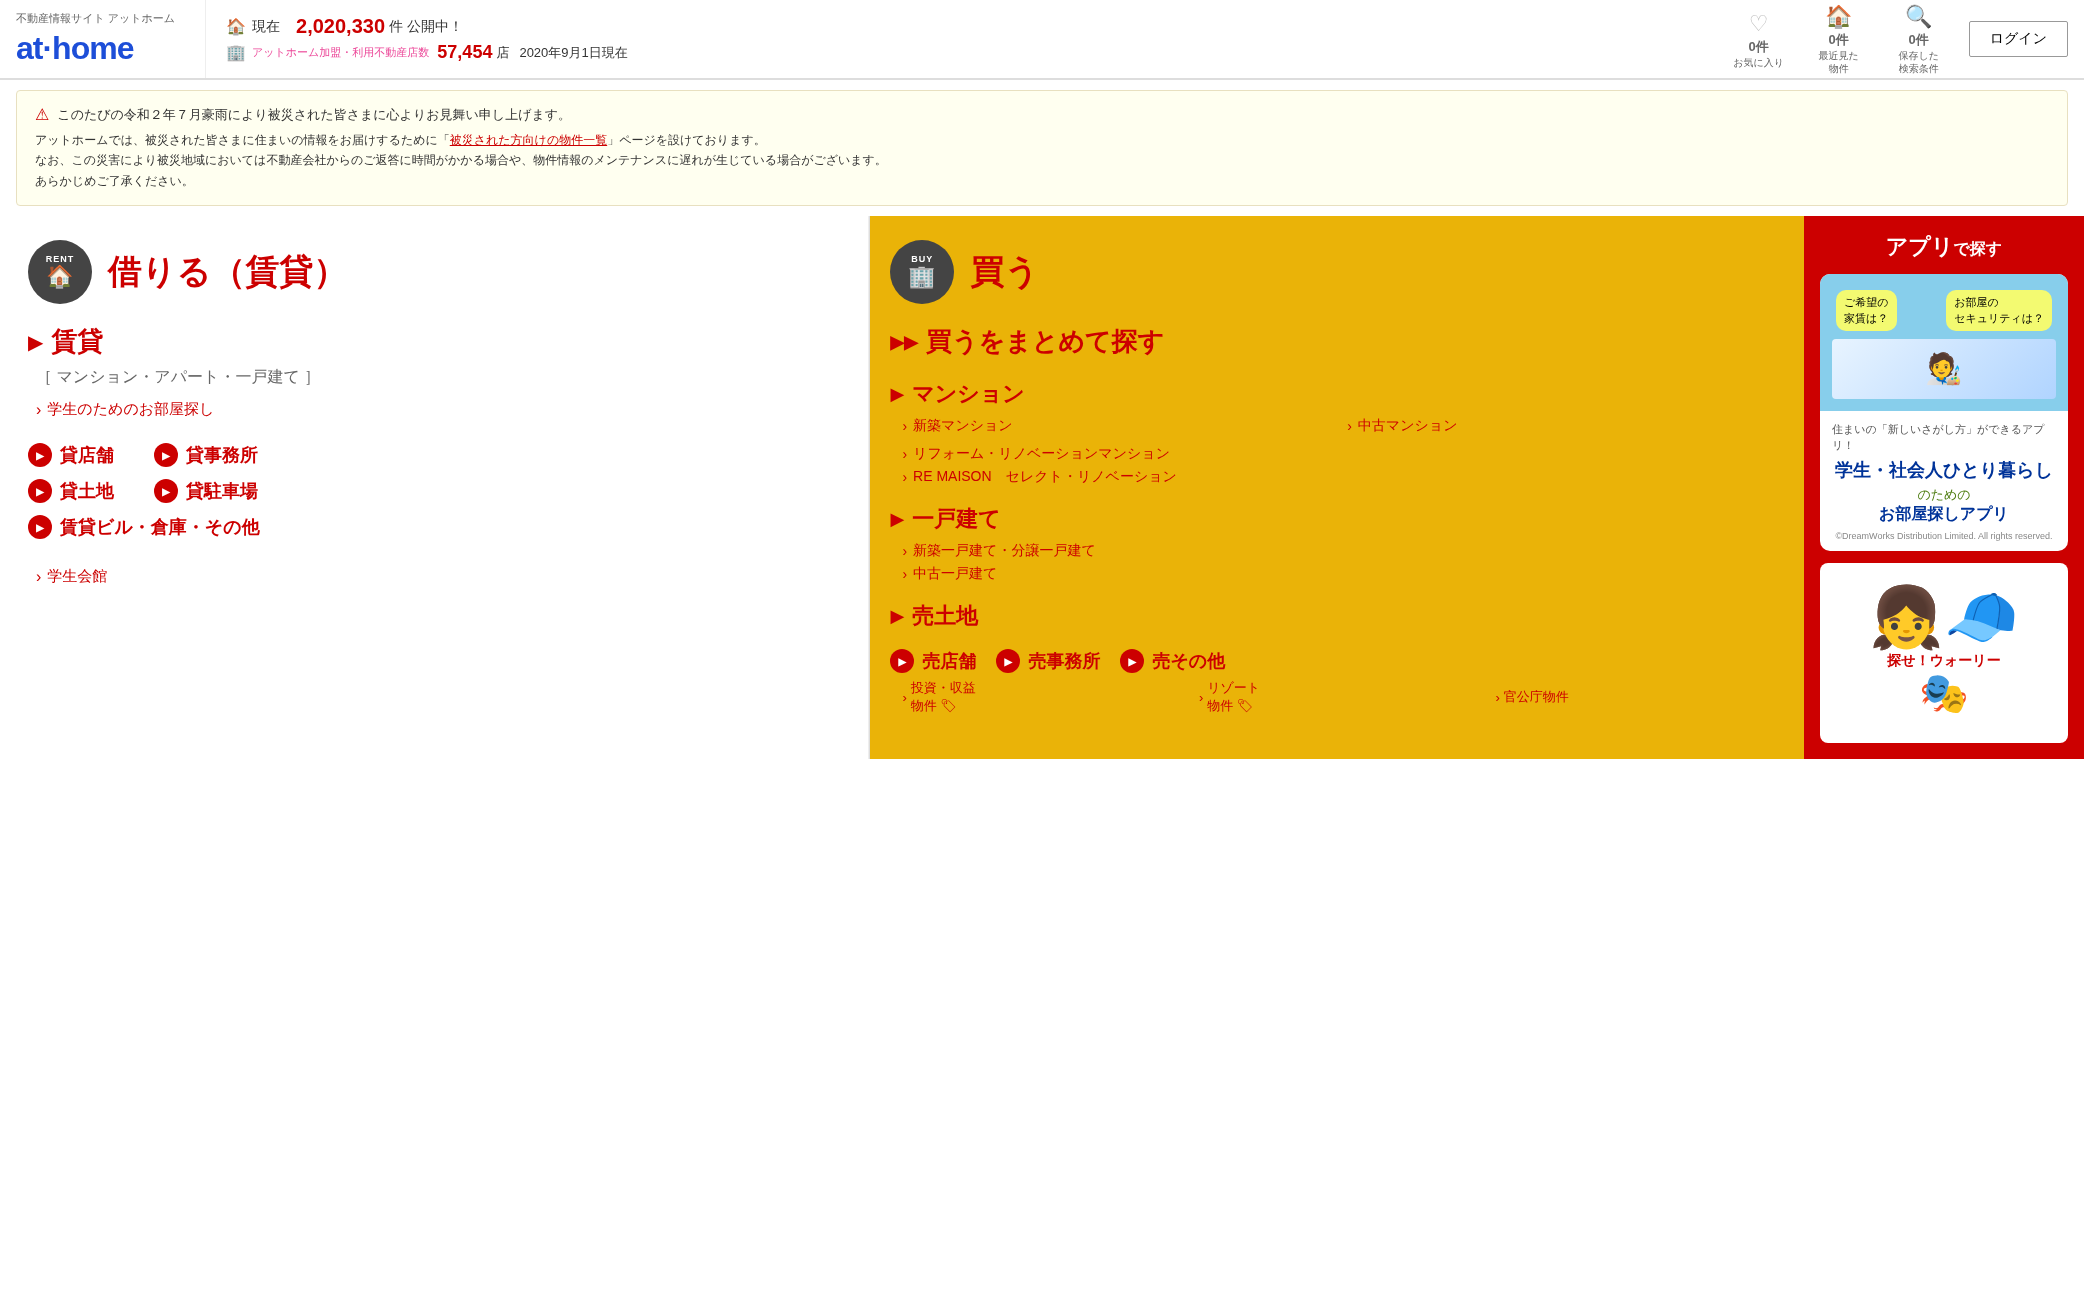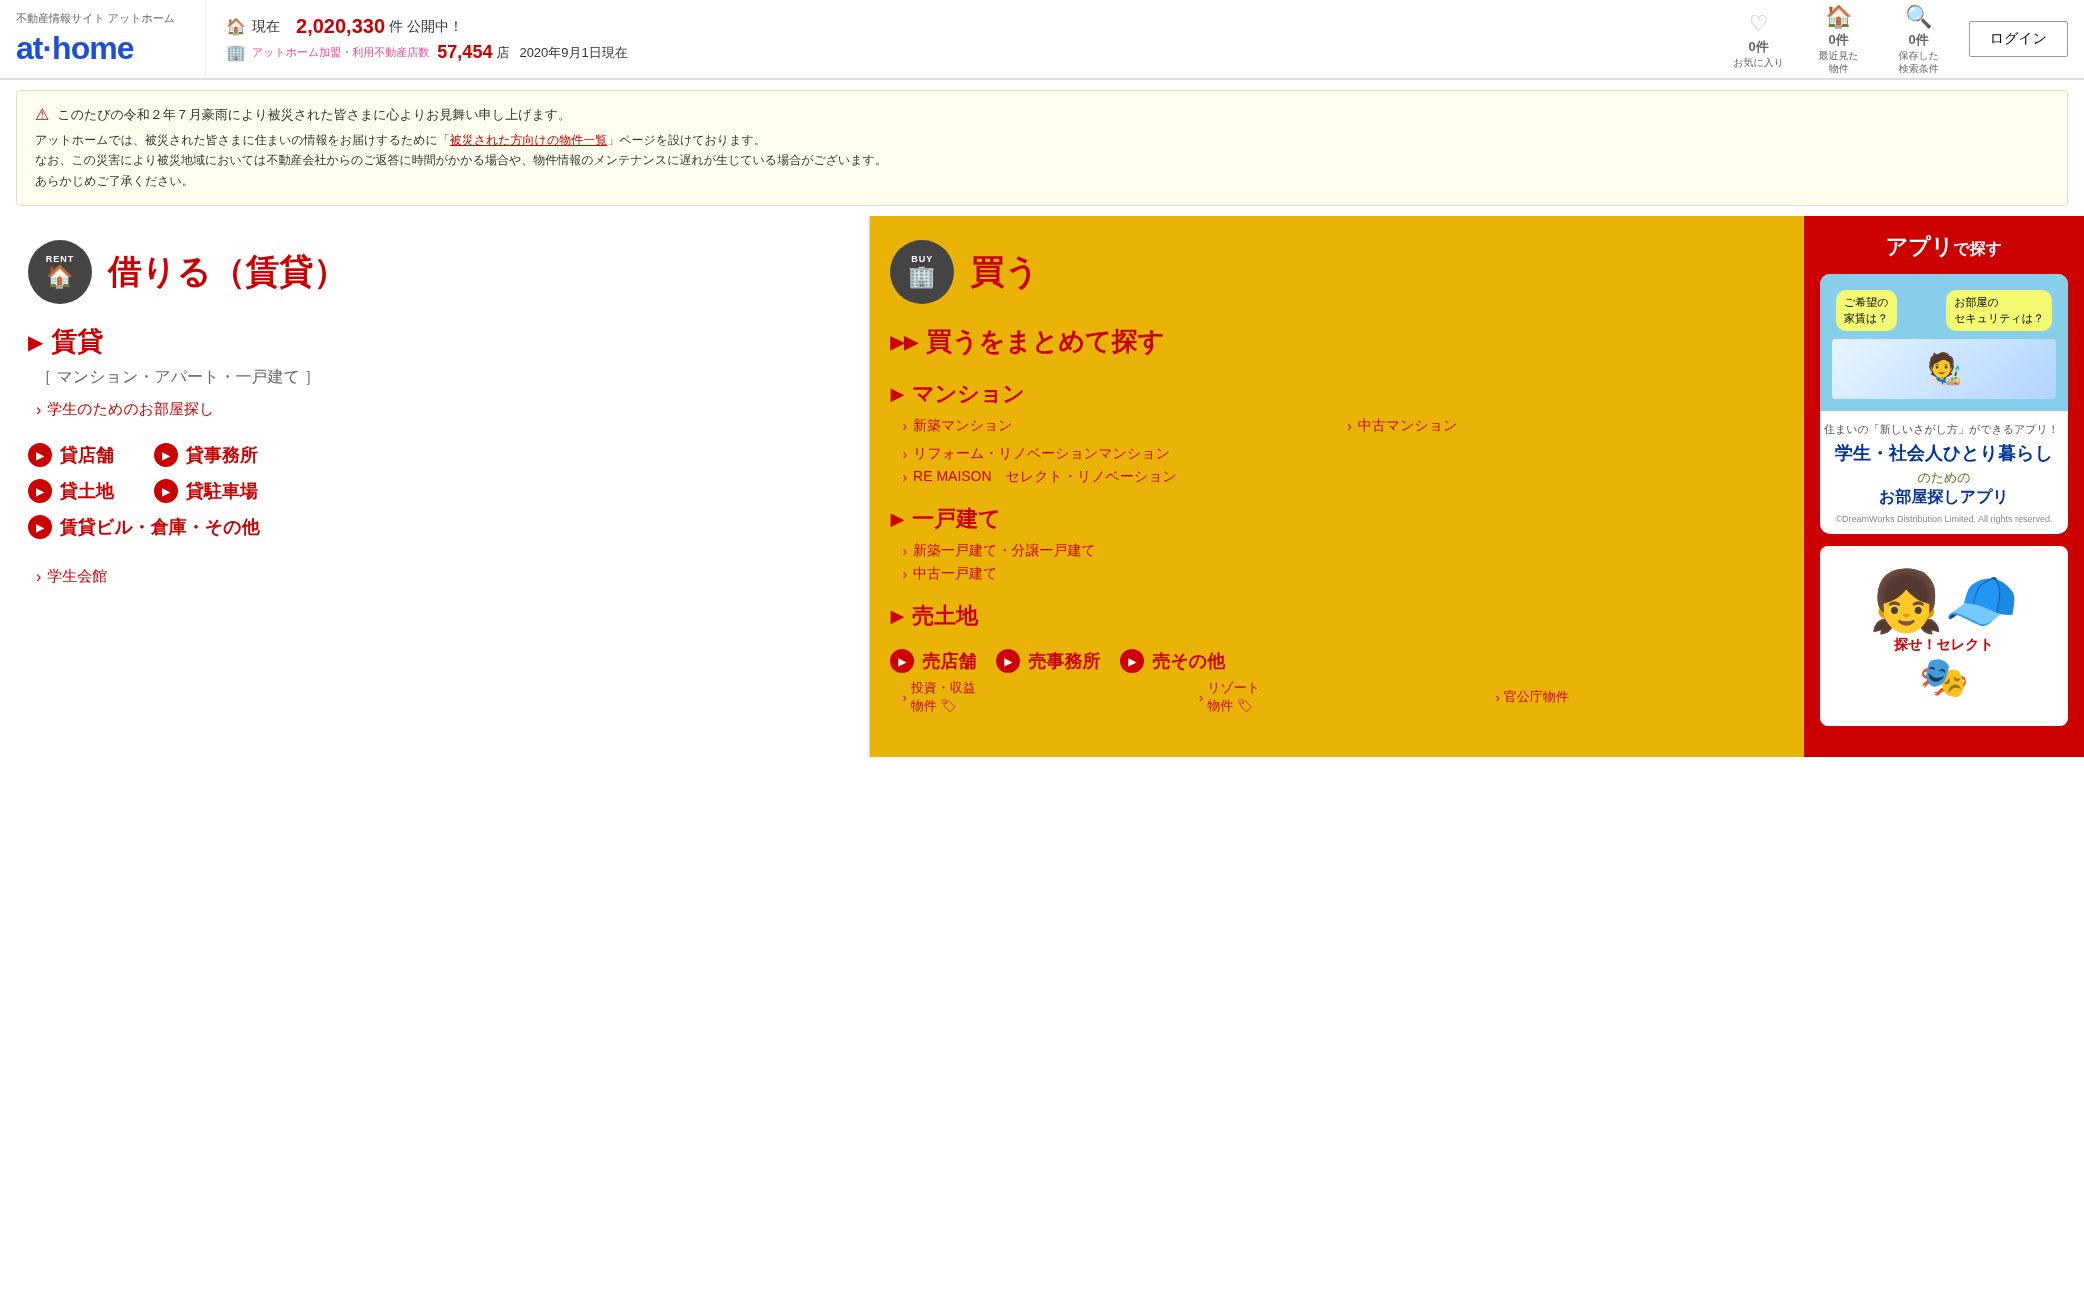--- a/index.html
+++ b/index.html
@@ -65,21 +65,21 @@
     .buy-bottom-links { display: grid; grid-template-columns: 1fr 1fr 1fr; gap: 4px 8px; margin-left: 12px; margin-top: 6px; }
     .buy-bottom-link { display: flex; align-items: center; font-size: 13px; color: #cc0000; cursor: pointer; }
     .buy-bottom-link::before { content: '›'; margin-right: 4px; }
 
     
     .app-panel { width: 280px; background: #cc0000; padding: 16px; flex-shrink: 0; }
     .app-title { font-size: 22px; font-weight: bold; color: #fff; text-align: center; margin-bottom: 12px; }
     .app-title span { color: #fff; }
     .app-card { background: #fff; border-radius: 10px; overflow: hidden; }
     .app-card-top { background: #87ceeb; padding: 12px; position: relative; min-height: 120px; }
-    .app-card-body { padding: 10px 4px; }
+    .app-card-body { padding: 10px 12px; }
     .app-tagline { font-size: 11px; color: #555; line-height: 1.5; }
     .app-big-text { font-size: 18px; font-weight: bold; color: #003399; margin: 4px 0; text-align: center; }
     .app-copyright { font-size: 9px; color: #888; text-align: center; margin-top: 4px; }
 
     
     .vertical-sep { width: 1px; background: #ddd; }
 
     .top-header-bar { background: #fff; display: flex; align-items: stretch; padding: 0 16px; min-height: 80px; border-bottom: 2px solid #ddd; }
     .header-logo-area { display: flex; flex-direction: column; justify-content: center; padding-right: 30px; border-right: 1px solid #eee; }
     .header-stats-area { display: flex; flex-direction: column; justify-content: center; padding: 0 20px; flex: 1; }
@@ -311,20 +311,20 @@
           <div class="app-big-text">学生・社会人ひとり暮らし</div>
           <div style="font-size:13px;color:#4d7c0f;text-align:center;">のための</div>
           <div style="font-size:16px;font-weight:bold;color:#003399;text-align:center;margin-bottom:6px;">お部屋探しアプリ</div>
           <div class="app-copyright">©DreamWorks Distribution Limited. All rights reserved.</div>
         </div>
       </div>
 
       <div style="margin-top:12px;background:#fff;border-radius:8px;overflow:hidden;padding:12px;display:flex;align-items:center;justify-content:center;min-height:180px;">
         <div style="text-align:center;">
           <div style="font-size:60px;line-height:1;">👧🧢</div>
-          <div style="font-size:14px;color:#cc0000;font-weight:bold;margin-top:4px;">探せ！セレクト</div>
+          <div style="font-size:14px;color:#cc0000;font-weight:bold;margin-top:4px;">探せ！ウォーリー</div>
           <div style="font-size:40px;">🎭</div>
         </div>
       </div>
     </div>
 
   </div>
 </div>
 
 </body></html>

